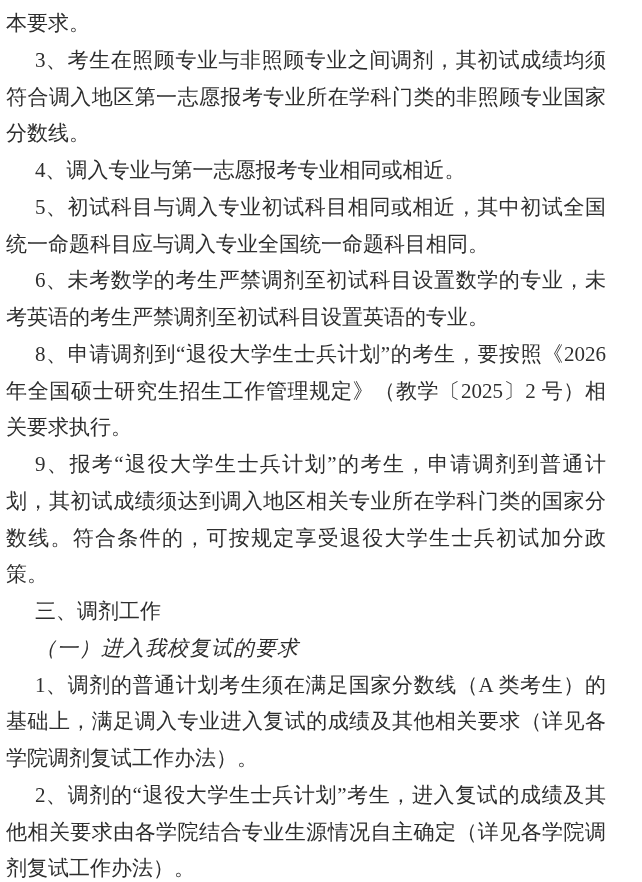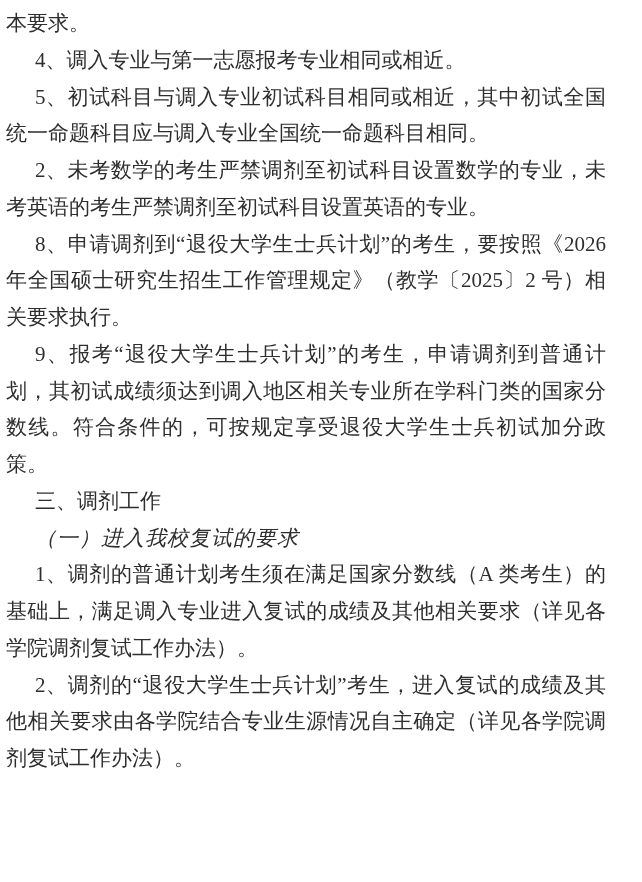--- a/index.html
+++ b/index.html
@@ -41,23 +41,24 @@
     text-indent: 29px;
     letter-spacing: 1px;
   }
 </style>
 </head>
 <body>
 
 <div class="page">
   <div class="doc">
     <p>本要求。</p>
+    <p class="ind">3、考生在照顾专业与非照顾专业之间调剂，其初试成绩均须符合调入地区第一志愿报考专业所在学科门类的非照顾专业国家分数线。</p>
     <p class="ind">4、调入专业与第一志愿报考专业相同或相近。</p>
     <p class="ind">5、初试科目与调入专业初试科目相同或相近，其中初试全国统一命题科目应与调入专业全国统一命题科目相同。</p>
-    <p class="ind">2、未考数学的考生严禁调剂至初试科目设置数学的专业，未考英语的考生严禁调剂至初试科目设置英语的专业。</p>
+    <p class="ind">6、未考数学的考生严禁调剂至初试科目设置数学的专业，未考英语的考生严禁调剂至初试科目设置英语的专业。</p>
     <p class="ind">8、申请调剂到“退役大学生士兵计划”的考生，要按照《2026 年全国硕士研究生招生工作管理规定》（教学〔2025〕2 号）相关要求执行。</p>
     <p class="ind">9、报考“退役大学生士兵计划”的考生，申请调剂到普通计划，其初试成绩须达到调入地区相关专业所在学科门类的国家分数线。符合条件的，可按规定享受退役大学生士兵初试加分政策。</p>
     <p class="h-bold">三、调剂工作</p>
     <p class="h-kai">（一）进入我校复试的要求</p>
     <p class="ind">1、调剂的普通计划考生须在满足国家分数线（A 类考生）的基础上，满足调入专业进入复试的成绩及其他相关要求（详见各学院调剂复试工作办法）。</p>
     <p class="ind">2、调剂的“退役大学生士兵计划”考生，进入复试的成绩及其他相关要求由各学院结合专业生源情况自主确定（详见各学院调剂复试工作办法）。</p>
   </div>
 </div>
 
 </body></html>

